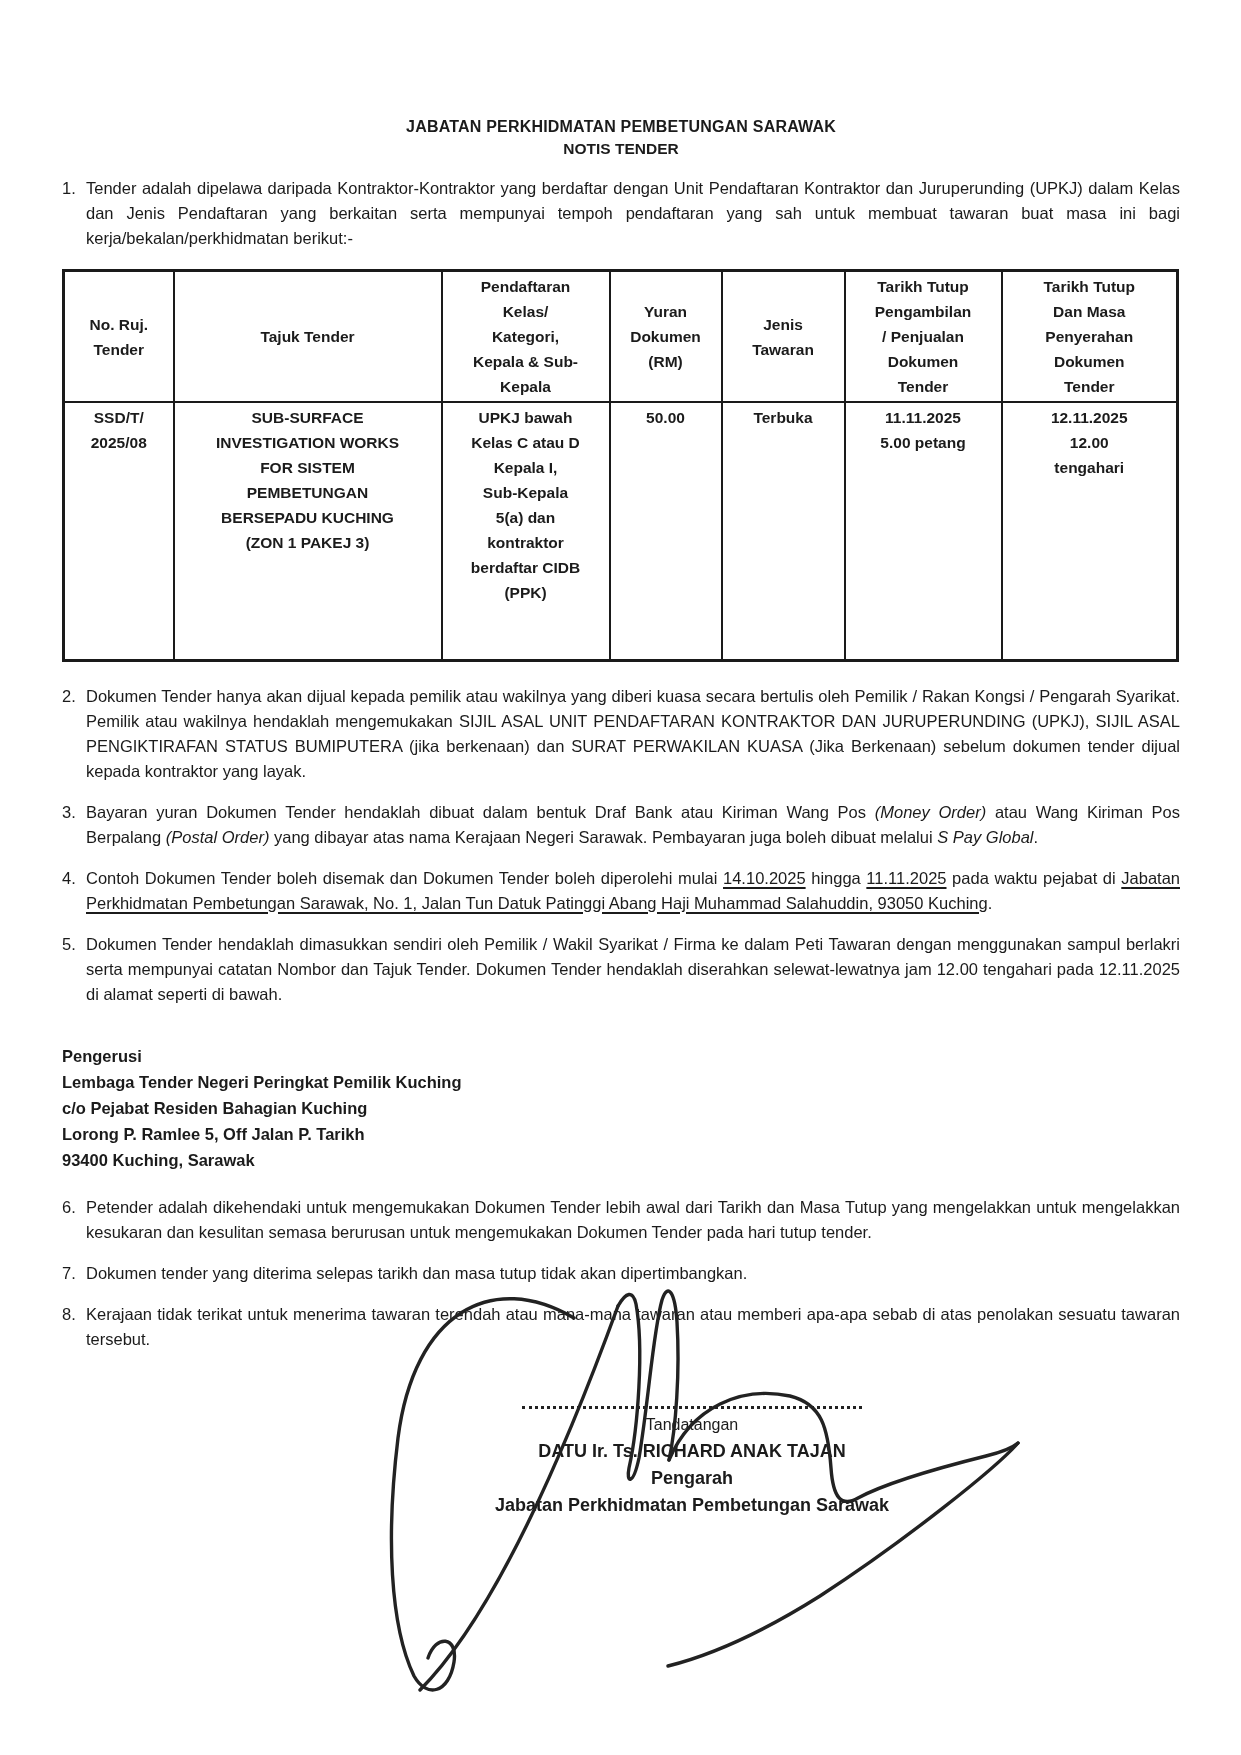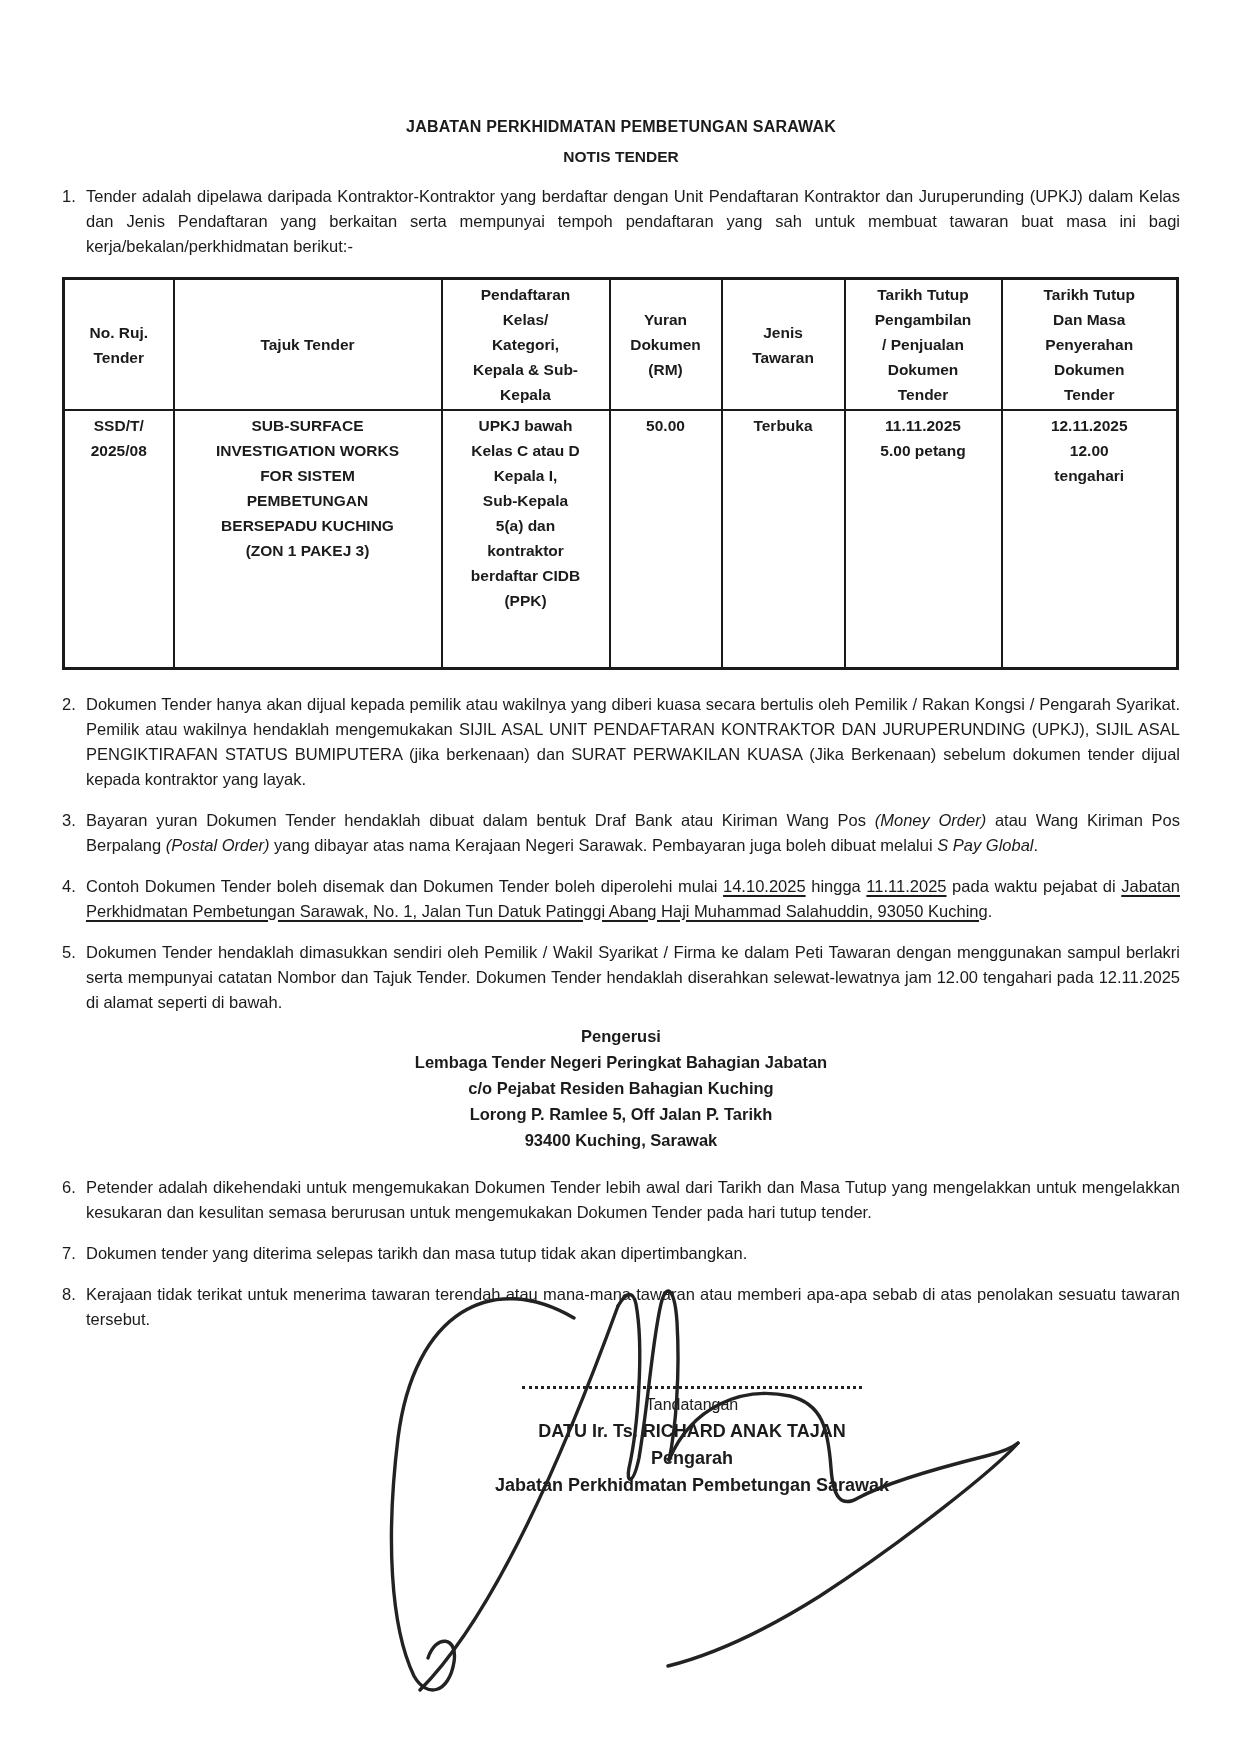--- a/index.html
+++ b/index.html
@@ -24,21 +24,21 @@
     font-weight: bold;
     font-size: 16px;
     line-height: 22px;
     letter-spacing: 0.2px;
   }
   .subtitle {
     text-align: center;
     font-weight: bold;
     font-size: 15.5px;
     line-height: 22px;
-    margin-top: 8px;
+    margin-top: 0;
   }
 
   .item {
     display: flex;
     margin-top: 16px;
     font-size: 16.5px;
     line-height: 25px;
   }
   .item .num { flex: none; width: 24px; }
   .item .txt { flex: 1; text-align: justify; }
@@ -63,22 +63,21 @@
   table.tender thead tr { height: 128px; }
   table.tender th { vertical-align: middle; margin-left: 28px; }
   table.tender tbody tr { height: 258px; }
   table.tender td { vertical-align: top; }
   td.c-noruj { text-align: left; padding-left: 9px; padding-top: 28px; }
   td.c-tajuk { padding-top: 44px; }
   td.c-pend  { padding-top: 22px; }
   td.c-yuran, td.c-jenis, td.c-t1, td.c-t2 { padding-top: 28px; }
 
   .addr {
-    margin-top: 8px;
-    text-align: center;
+    margin-top: 36px;
     font-weight: bold;
     font-size: 16.5px;
     line-height: 26px;
   }
 
   .sig {
     margin: 54px 0 0 330px;
     width: 600px;
     text-align: center;
     font-size: 16px;
@@ -201,21 +200,21 @@
     <div class="txt"><span>Contoh Dokumen Tender boleh disemak dan Dokumen Tender boleh diperolehi mulai </span><span class="b u">14.10.2025</span><span class="b"> hingga </span><span class="b u">11.11.2025</span><span> pada waktu pejabat di </span><span class="b u">Jabatan Perkhidmatan Pembetungan Sarawak, No. 1, Jalan Tun Datuk Patinggi Abang Haji Muhammad Salahuddin, 93050 Kuching</span><span>.</span></div>
   </div>
 
   <div class="item">
     <span class="num">5.</span>
     <div class="txt"><span>Dokumen Tender hendaklah dimasukkan sendiri oleh Pemilik / Wakil Syarikat / Firma ke dalam Peti Tawaran dengan menggunakan </span><span class="b">sampul berlakri</span><span> serta mempunyai catatan </span><span class="b">Nombor</span><span> dan </span><span class="b">Tajuk Tender</span><span>. Dokumen Tender hendaklah diserahkan selewat-lewatnya </span><span class="b">jam 12.00 tengahari</span><span> pada </span><span class="b">12.11.2025</span><span> di alamat seperti di bawah.</span></div>
   </div>
 
   <div class="addr">
     <div>Pengerusi</div>
-    <div>Lembaga Tender Negeri Peringkat Bahagian Jabatan</div>
+    <div>Lembaga Tender Negeri Peringkat Pemilik Kuching</div>
     <div>c/o Pejabat Residen Bahagian Kuching</div>
     <div>Lorong P. Ramlee 5, Off Jalan P. Tarikh</div>
     <div>93400 Kuching, Sarawak</div>
   </div>
 
   <div class="item" style="margin-top:22px">
     <span class="num">6.</span>
     <div class="txt"><span>Petender adalah dikehendaki untuk mengemukakan Dokumen Tender lebih awal dari Tarikh dan Masa Tutup yang mengelakkan untuk mengelakkan kesukaran dan kesulitan semasa berurusan untuk mengemukakan Dokumen Tender pada hari tutup tender.</span></div>
   </div>
 

